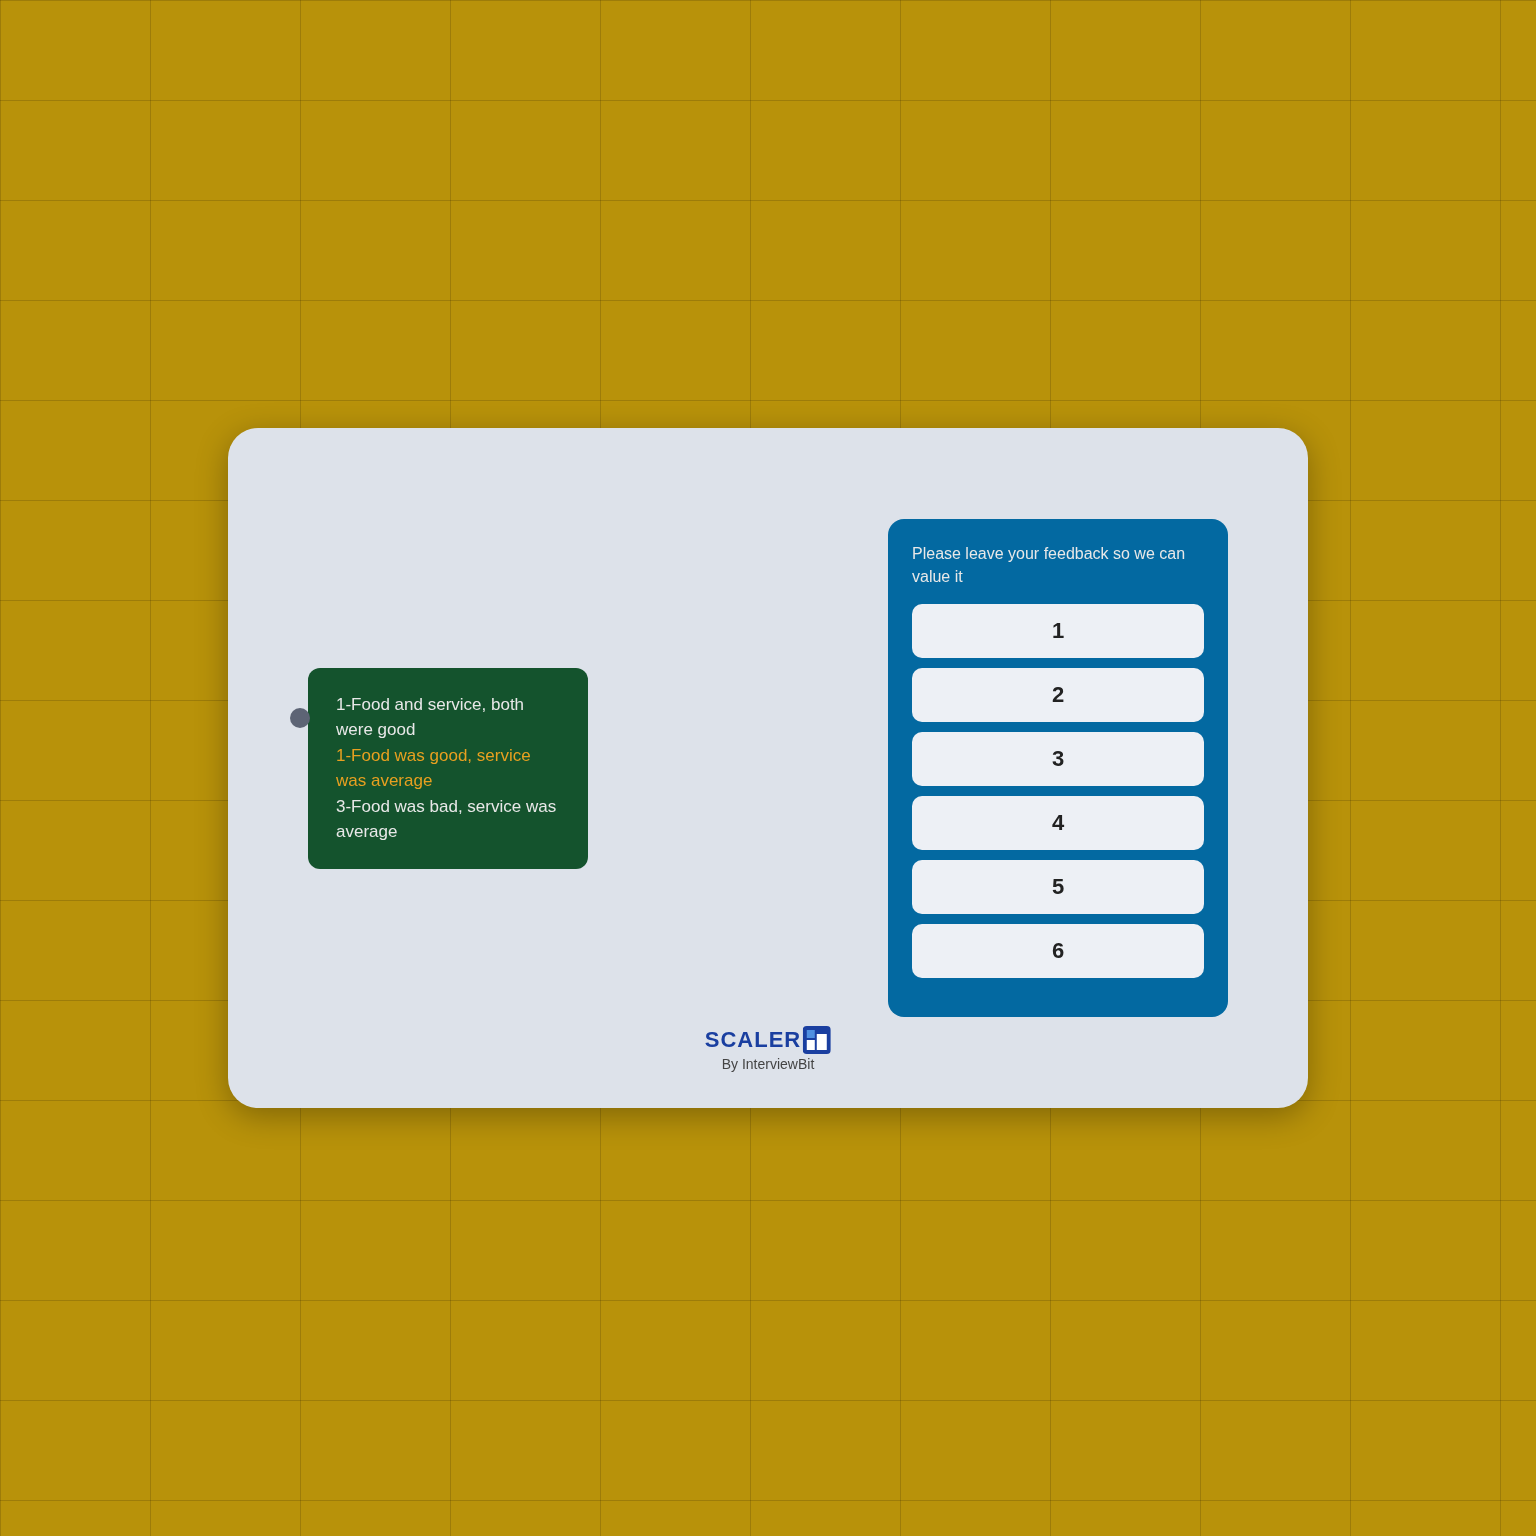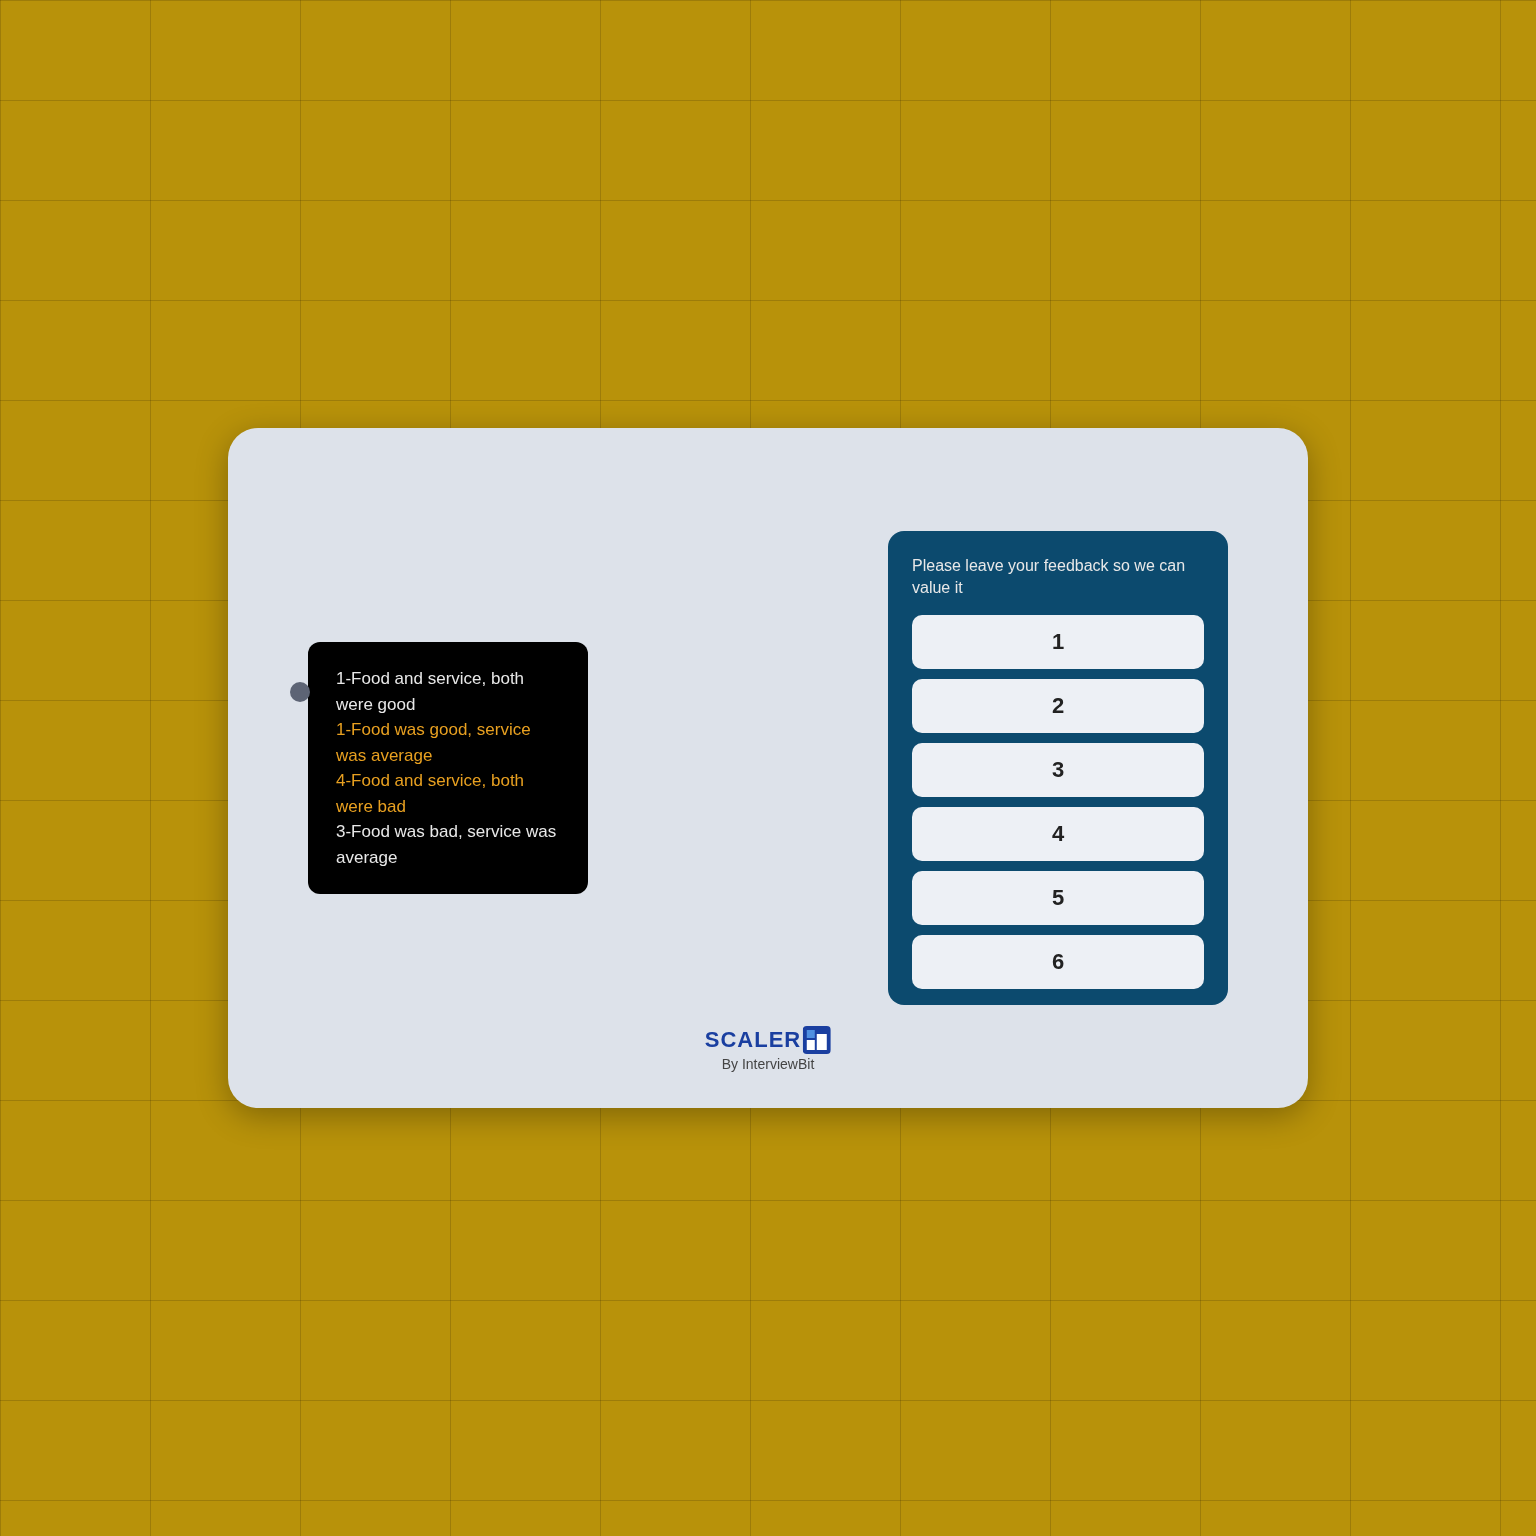--- a/index.html
+++ b/index.html
@@ -39,21 +39,21 @@
       position: relative;
       display: flex;
       align-items: center;
       justify-content: space-between;
       padding: 50px 80px;
       box-shadow: 0 8px 32px rgba(0,0,0,0.3);
     }
 
     
     .options-bubble {
-      background-color: #000000;
+      background-color: #14532d;
       border-radius: 12px;
       padding: 24px 28px;
       width: 280px;
       position: relative;
       color: white;
       font-size: 17px;
       line-height: 1.5;
     }
 
     .options-bubble::before {
@@ -74,23 +74,23 @@
     .options-bubble .option.highlight {
       color: #e8a020;
     }
 
     .options-bubble .option.normal {
       color: #e8e8e8;
     }
 
     
     .feedback-panel {
-      background-color: #0c4a6e;
+      background-color: #0369a1;
       border-radius: 16px;
-      padding: 24px 24px 16px 24px;
+      padding: 24px 24px 39px 24px;
       width: 340px;
       display: flex;
       flex-direction: column;
       gap: 10px;
     }
 
     .feedback-title {
       color: #e8e8e8;
       font-size: 16px;
       line-height: 1.4;
@@ -148,21 +148,20 @@
   </style>
 </head>
 <body>
 
 <div class="main-card">
 
   <div class="options-bubble">
 
   <span class="option normal">1-Food and service, both were good</span>
       <span class="option highlight">1-Food was good, service was average</span>
-      <span class="option highlight">4-Food and service, both were bad</span>
       <span class="option normal">3-Food was bad, service was average</span>
     </div>
 
   <div class="feedback-panel">
     <div class="feedback-title">Please leave your feedback so we can value it</div>
 
   <button class="feedback-btn">1</button>
       <button class="feedback-btn">2</button>
       <button class="feedback-btn">3</button>
       <button class="feedback-btn">4</button>

